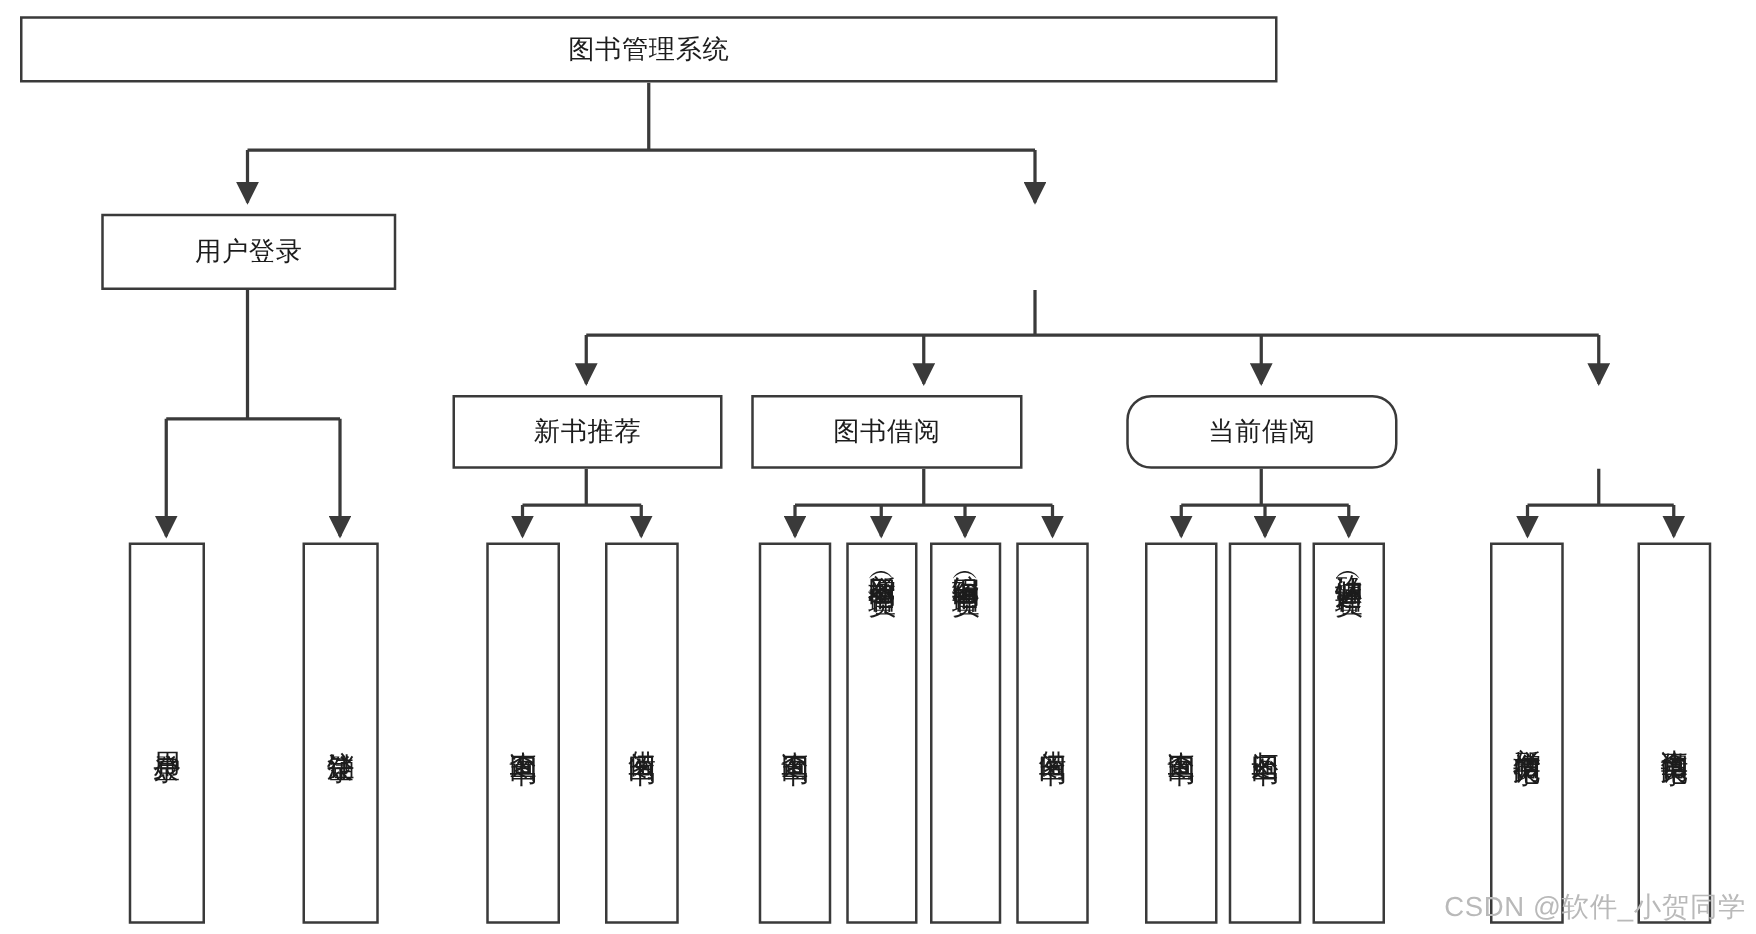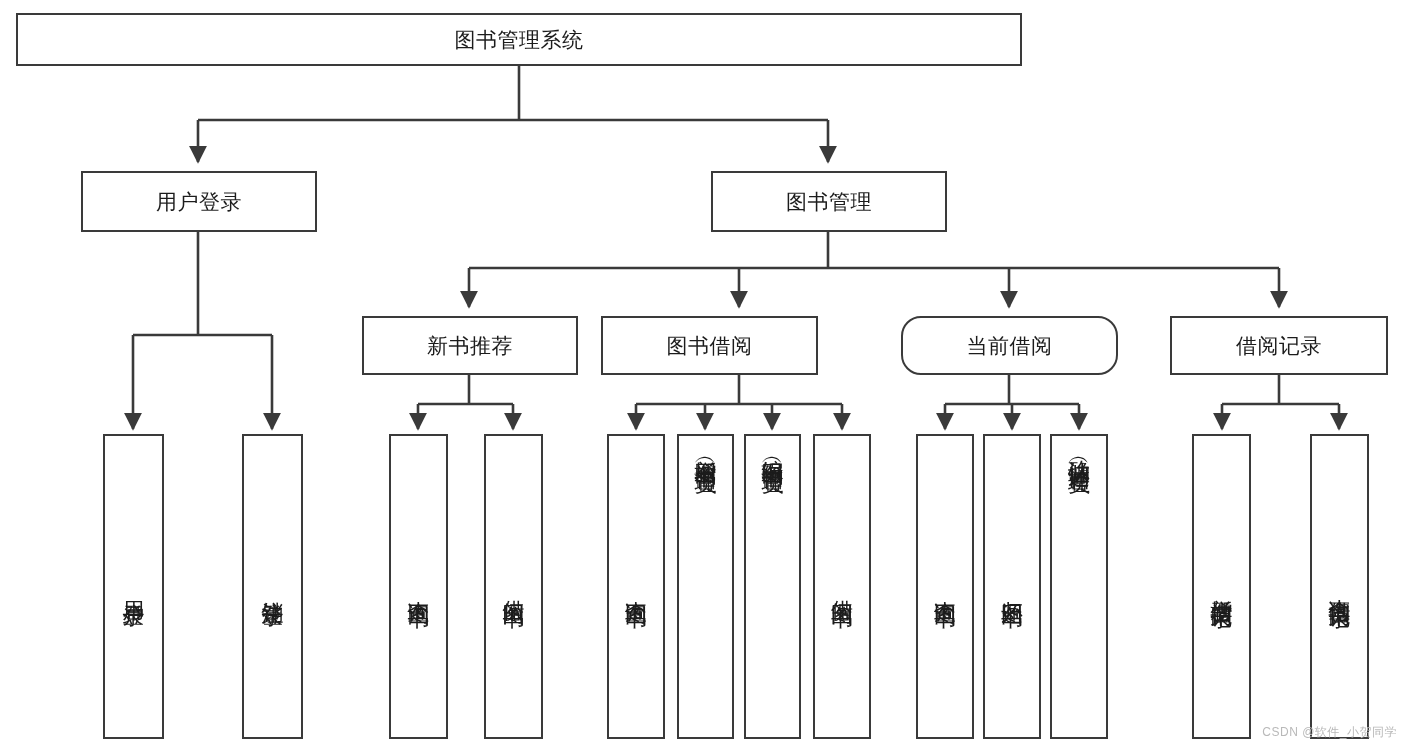--- a/index.html
+++ b/index.html
@@ -57,21 +57,21 @@
     line-height: 1;
   }
   .node.vert.mid {
     align-items: center;
     padding-top: 0;
   }
   #watermark {
     position: absolute;
     right: 8px;
     bottom: 6px;
-    font-size: 12px;
+    font-size: 22px;
     color: #b9b9b9;
     white-space: nowrap;
     letter-spacing: 0.5px;
   }
 </style>
 </head>
 <body>
 
 <div id="canvas">
 
@@ -125,35 +125,29 @@
     </g>
   </svg>
 
   <div class="node horiz" style="left:16px; top:13px; width:1006px; height:53px;">
     <span class="lbl">图书管理系统</span>
   </div>
 
   <div class="node horiz" style="left:81px; top:171px; width:236px; height:61px;">
     <span class="lbl">用户登录</span>
   </div>
-  <div class="node horiz" style="left:711px; top:171px; width:236px; height:61px;">
-    <span class="lbl">图书管理</span>
-  </div>
 
   <div class="node horiz" style="left:362px; top:316px; width:216px; height:59px;">
     <span class="lbl">新书推荐</span>
   </div>
   <div class="node horiz" style="left:601px; top:316px; width:217px; height:59px;">
     <span class="lbl">图书借阅</span>
   </div>
   <div class="node horiz" style="left:901px; top:316px; width:217px; height:59px;border-radius:20px;">
     <span class="lbl">当前借阅</span>
-  </div>
-  <div class="node horiz" style="left:1170px; top:316px; width:218px; height:59px;">
-    <span class="lbl">借阅记录</span>
   </div>
 
   <div class="node vert mid" style="left:103px; top:434px; width:61px; height:305px;">
     <span class="lbl">用户登录</span>
   </div>
   <div class="node vert mid" style="left:242px; top:434px; width:61px; height:305px;">
     <span class="lbl">注销登录</span>
   </div>
 
   <div class="node vert mid" style="left:389px; top:434px; width:59px; height:305px;">

